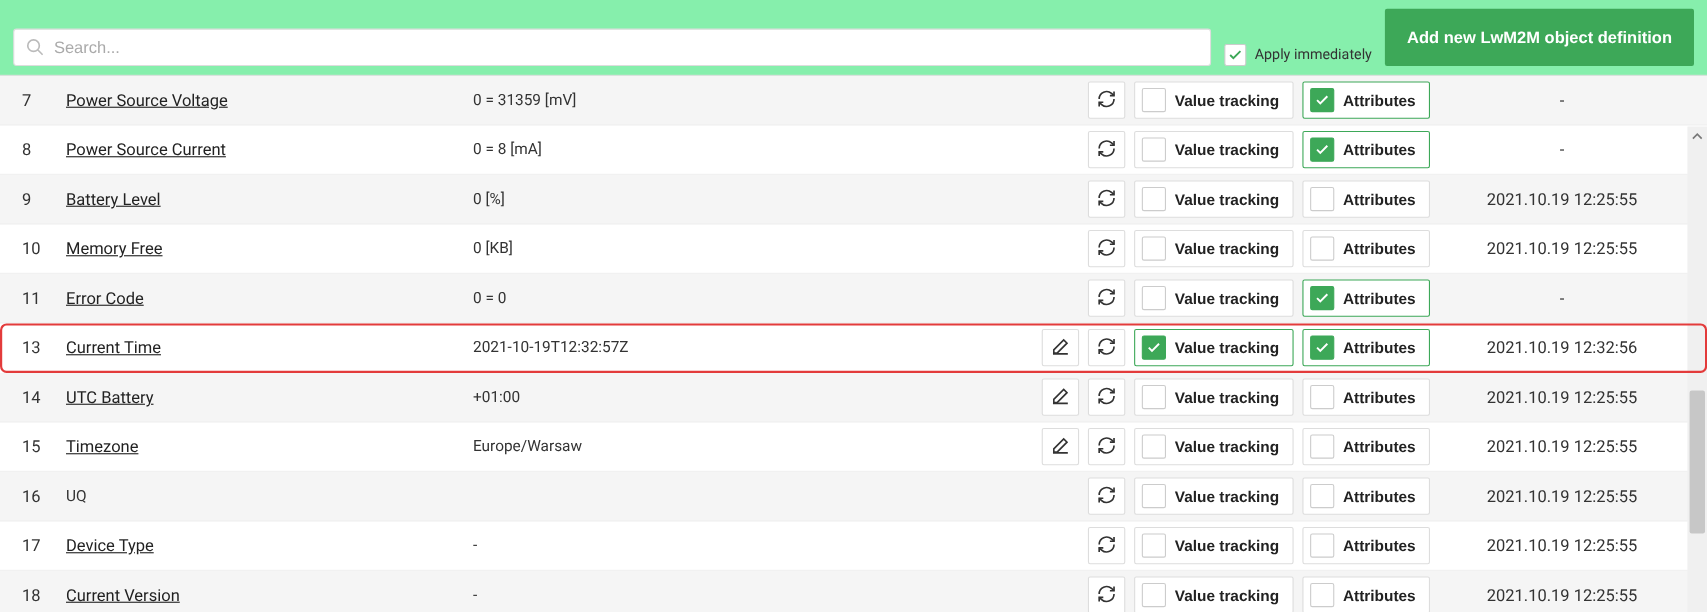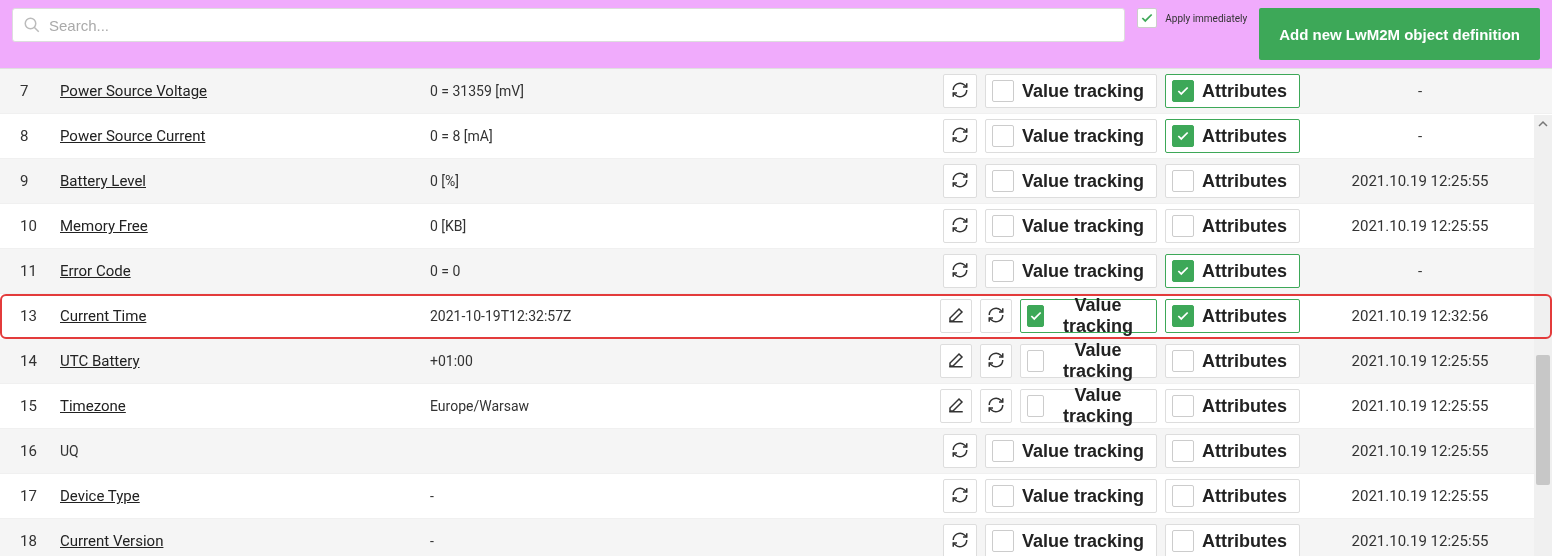--- a/index.html
+++ b/index.html
@@ -5,24 +5,24 @@
   * { box-sizing: border-box; }
   body {
     margin: 0;
     font-family: -apple-system, BlinkMacSystemFont, "Segoe UI", Roboto, Arial, sans-serif;
     font-size: 14px;
     color: #333;
     background: #ffffff;
   }
   .toolbar {
     display: flex;
-    align-items: flex-start;
+    align-items: flex-end;
     gap: 12px;
     padding: 8px 12px;
-    background: #f0abfc;
+    background: #86efac;
     border-bottom: 1px solid #e0e0e0;
   }
   .search-wrap {
     flex: 1;
     position: relative;
     background: #fff;
     border: 1px solid #ddd;
     border-radius: 3px;
     display: flex;
     align-items: center;
@@ -36,21 +36,21 @@
     width: 100%;
     font-size: 15px;
     padding: 6px 8px;
     color: #555;
   }
   .search-input::placeholder { color: #aaa; }
   .apply-wrap {
     display: flex;
     align-items: center;
     gap: 8px;
-    font-size: 10px;
+    font-size: 13px;
     color: #333;
   }
   .checkbox {
     width: 20px;
     height: 20px;
     border: 1px solid #ccc;
     border-radius: 2px;
     display: inline-flex;
     align-items: center;
     justify-content: center;
@@ -125,21 +125,21 @@
     align-items: center;
     gap: 8px;
     border: 1px solid #3da858;
     background: #fff;
     height: 34px;
     padding: 0 12px 0 6px;
     font-weight: 700;
     color: #222;
     cursor: pointer;
     border-radius: 2px;
-    font-size:18px;
+    font-size:14px;
   }
   .toggle-btn.plain { border-color:#ddd; }
   .chk {
     width: 22px;
     height: 22px;
     border: 1px solid #ccc;
     background: #fff;
     display:inline-flex;
     align-items:center;
     justify-content:center;

